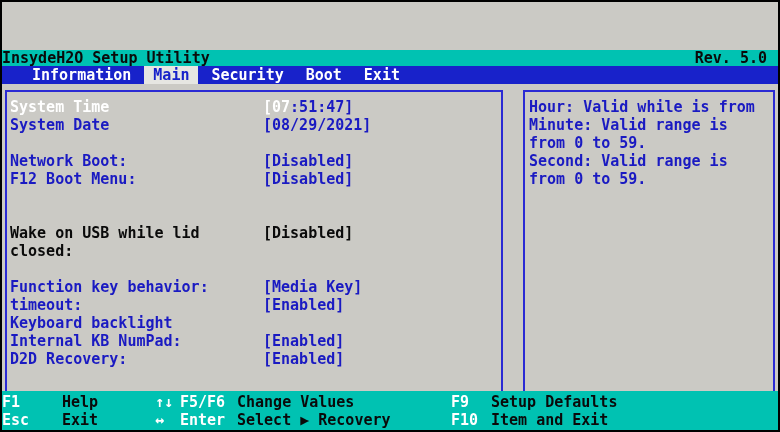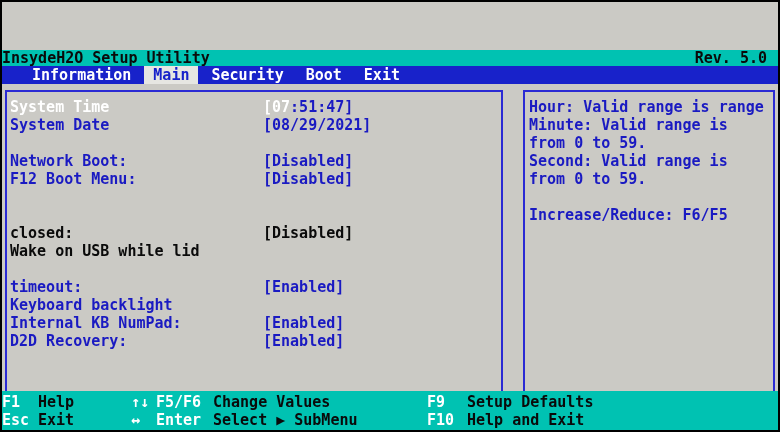--- a/index.html
+++ b/index.html
@@ -42,21 +42,21 @@
   .c-white { color:var(--text-white,#FFFFFF); }
   .hline { font-size:15px; line-height:18px; white-space:pre; color:var(--text-blue,#1A1AC2); }
   
   .help-bar {
     position:absolute; left:0; right:0; bottom:0; height:39px;
     background:var(--teal,#00C2B2); padding-top:2px; box-sizing:border-box;
   }
   .hb-row { display:flex; height:18px; line-height:18px; font-size:15px; white-space:pre; }
   .hb-key { color:var(--text-white,#FFFFFF); }
   .hb-label { color:var(--text-black,#0A0A0A); }
-  .w-k1{width:36px} .w-l1{width:93px}
+  .w-k1{width:60px} .w-l1{width:93px}
   .w-k2{width:25px} .w-l2{width:142px}
   .w-k3{width:57px} .w-l3{width:214px}
   .w-k4{width:40px} .w-l4{flex:1}
 </style>
 </head>
 <body>
 
 <div class="screen" style="--teal: #00C2B2; --menu-blue: #1822CA; --panel-bg: #CBCAC5; --border-blue: #2A2AD4; --text-blue: #1A1AC2; --text-black: #0A0A0A; --text-white: #FFFFFF; --active-tab-bg: #E6E6E2;">
 
   <div class="title-bar">
@@ -74,38 +74,38 @@
 
   <div class="content">
     <div class="panel panel-left">
       <div class="inner">
           <div class="srow"><div class="lbl c-white"><div>System Time</div></div><div class="val"><span class="c-white">[07</span><span class="c-blue">:51:47]</span></div></div>
           <div class="srow"><div class="lbl c-blue"><div>System Date</div></div><div class="val"><span class="c-blue">[08/29/2021]</span></div></div>
           <div style="height: 18px;"></div>
           <div class="srow"><div class="lbl c-blue"><div>Network Boot:</div></div><div class="val"><span class="c-blue">[Disabled]</span></div></div>
           <div class="srow"><div class="lbl c-blue"><div>F12 Boot Menu:</div></div><div class="val"><span class="c-blue">[Disabled]</span></div></div>
           <div style="height: 36px;"></div>
-          <div class="srow"><div class="lbl c-black"><div>closed:</div><div>Wake on USB while lid</div></div><div class="val"><span class="c-black">[Disabled]</span></div></div>
+          <div class="srow"><div class="lbl c-black"><div>Wake on USB while lid</div><div>closed:</div></div><div class="val"><span class="c-black">[Disabled]</span></div></div>
           <div style="height: 18px;"></div>
+          <div class="srow"><div class="lbl c-blue"><div>Function key behavior:</div></div><div class="val"><span class="c-blue">[Media Key]</span></div></div>
           <div class="srow"><div class="lbl c-blue"><div>timeout:</div><div>Keyboard backlight</div></div><div class="val"><span class="c-blue">[Enabled]</span></div></div>
           <div class="srow"><div class="lbl c-blue"><div>Internal KB NumPad:</div></div><div class="val"><span class="c-blue">[Enabled]</span></div></div>
           <div class="srow"><div class="lbl c-blue"><div>D2D Recovery:</div></div><div class="val"><span class="c-blue">[Enabled]</span></div></div>
         </div>
     </div>
     <div class="panel panel-right">
       <div class="inner">
-          <div class="hline">Hour: Valid range is range</div>
+          <div class="hline">Hour: Valid while is from</div>
           <div class="hline">Minute: Valid range is</div>
           <div class="hline">from 0 to 59.</div>
           <div class="hline">Second: Valid range is</div>
           <div class="hline">from 0 to 59.</div>
           <div class="hline">&nbsp;</div>
-          <div class="hline">Increase/Reduce: F6/F5</div>
         </div>
     </div>
   </div>
 
   <div class="help-bar">
       <div class="hb-row"><span class="hb-key w-k1">F1</span><span class="hb-label w-l1">Help</span><span class="hb-key w-k2">↑↓</span><span class="hb-key w-k3">F5/F6</span><span class="hb-label w-l3">Change Values</span><span class="hb-key w-k4">F9</span><span class="hb-label w-l4">Setup Defaults</span></div>
-      <div class="hb-row"><span class="hb-key w-k1">Esc</span><span class="hb-label w-l1">Exit</span><span class="hb-key w-k2">↔</span><span class="hb-key w-k3">Enter</span><span class="hb-label w-l3">Select ▶ SubMenu</span><span class="hb-key w-k4">F10</span><span class="hb-label w-l4">Help and Exit</span></div>
+      <div class="hb-row"><span class="hb-key w-k1">Esc</span><span class="hb-label w-l1">Exit</span><span class="hb-key w-k2">↔</span><span class="hb-key w-k3">Enter</span><span class="hb-label w-l3">Select ▶ Recovery</span><span class="hb-key w-k4">F10</span><span class="hb-label w-l4">Item and Exit</span></div>
     </div>
 
 </div>
 
 </body></html>

